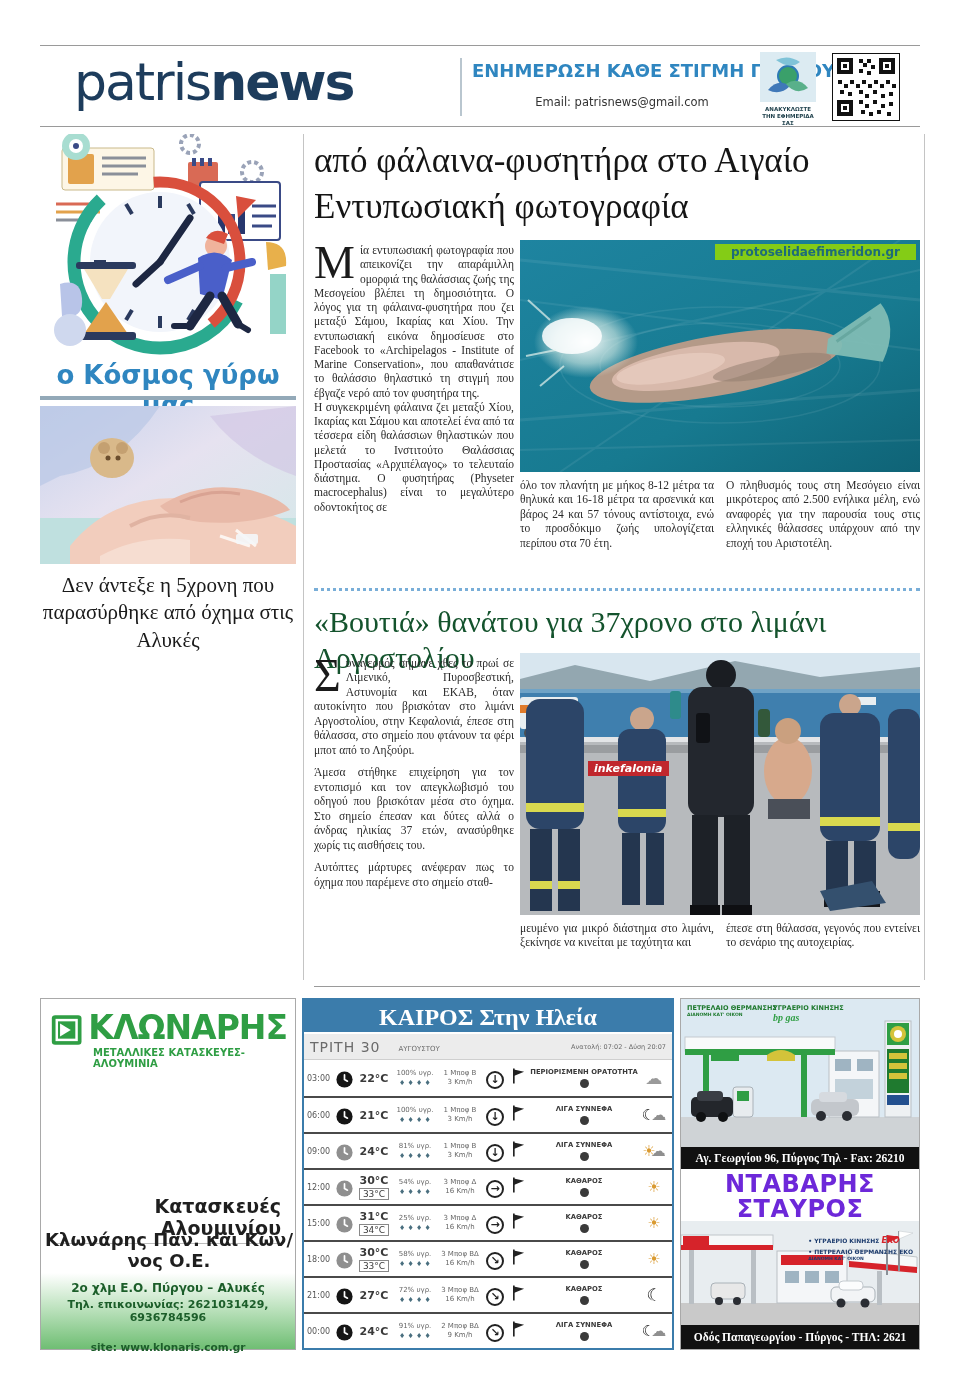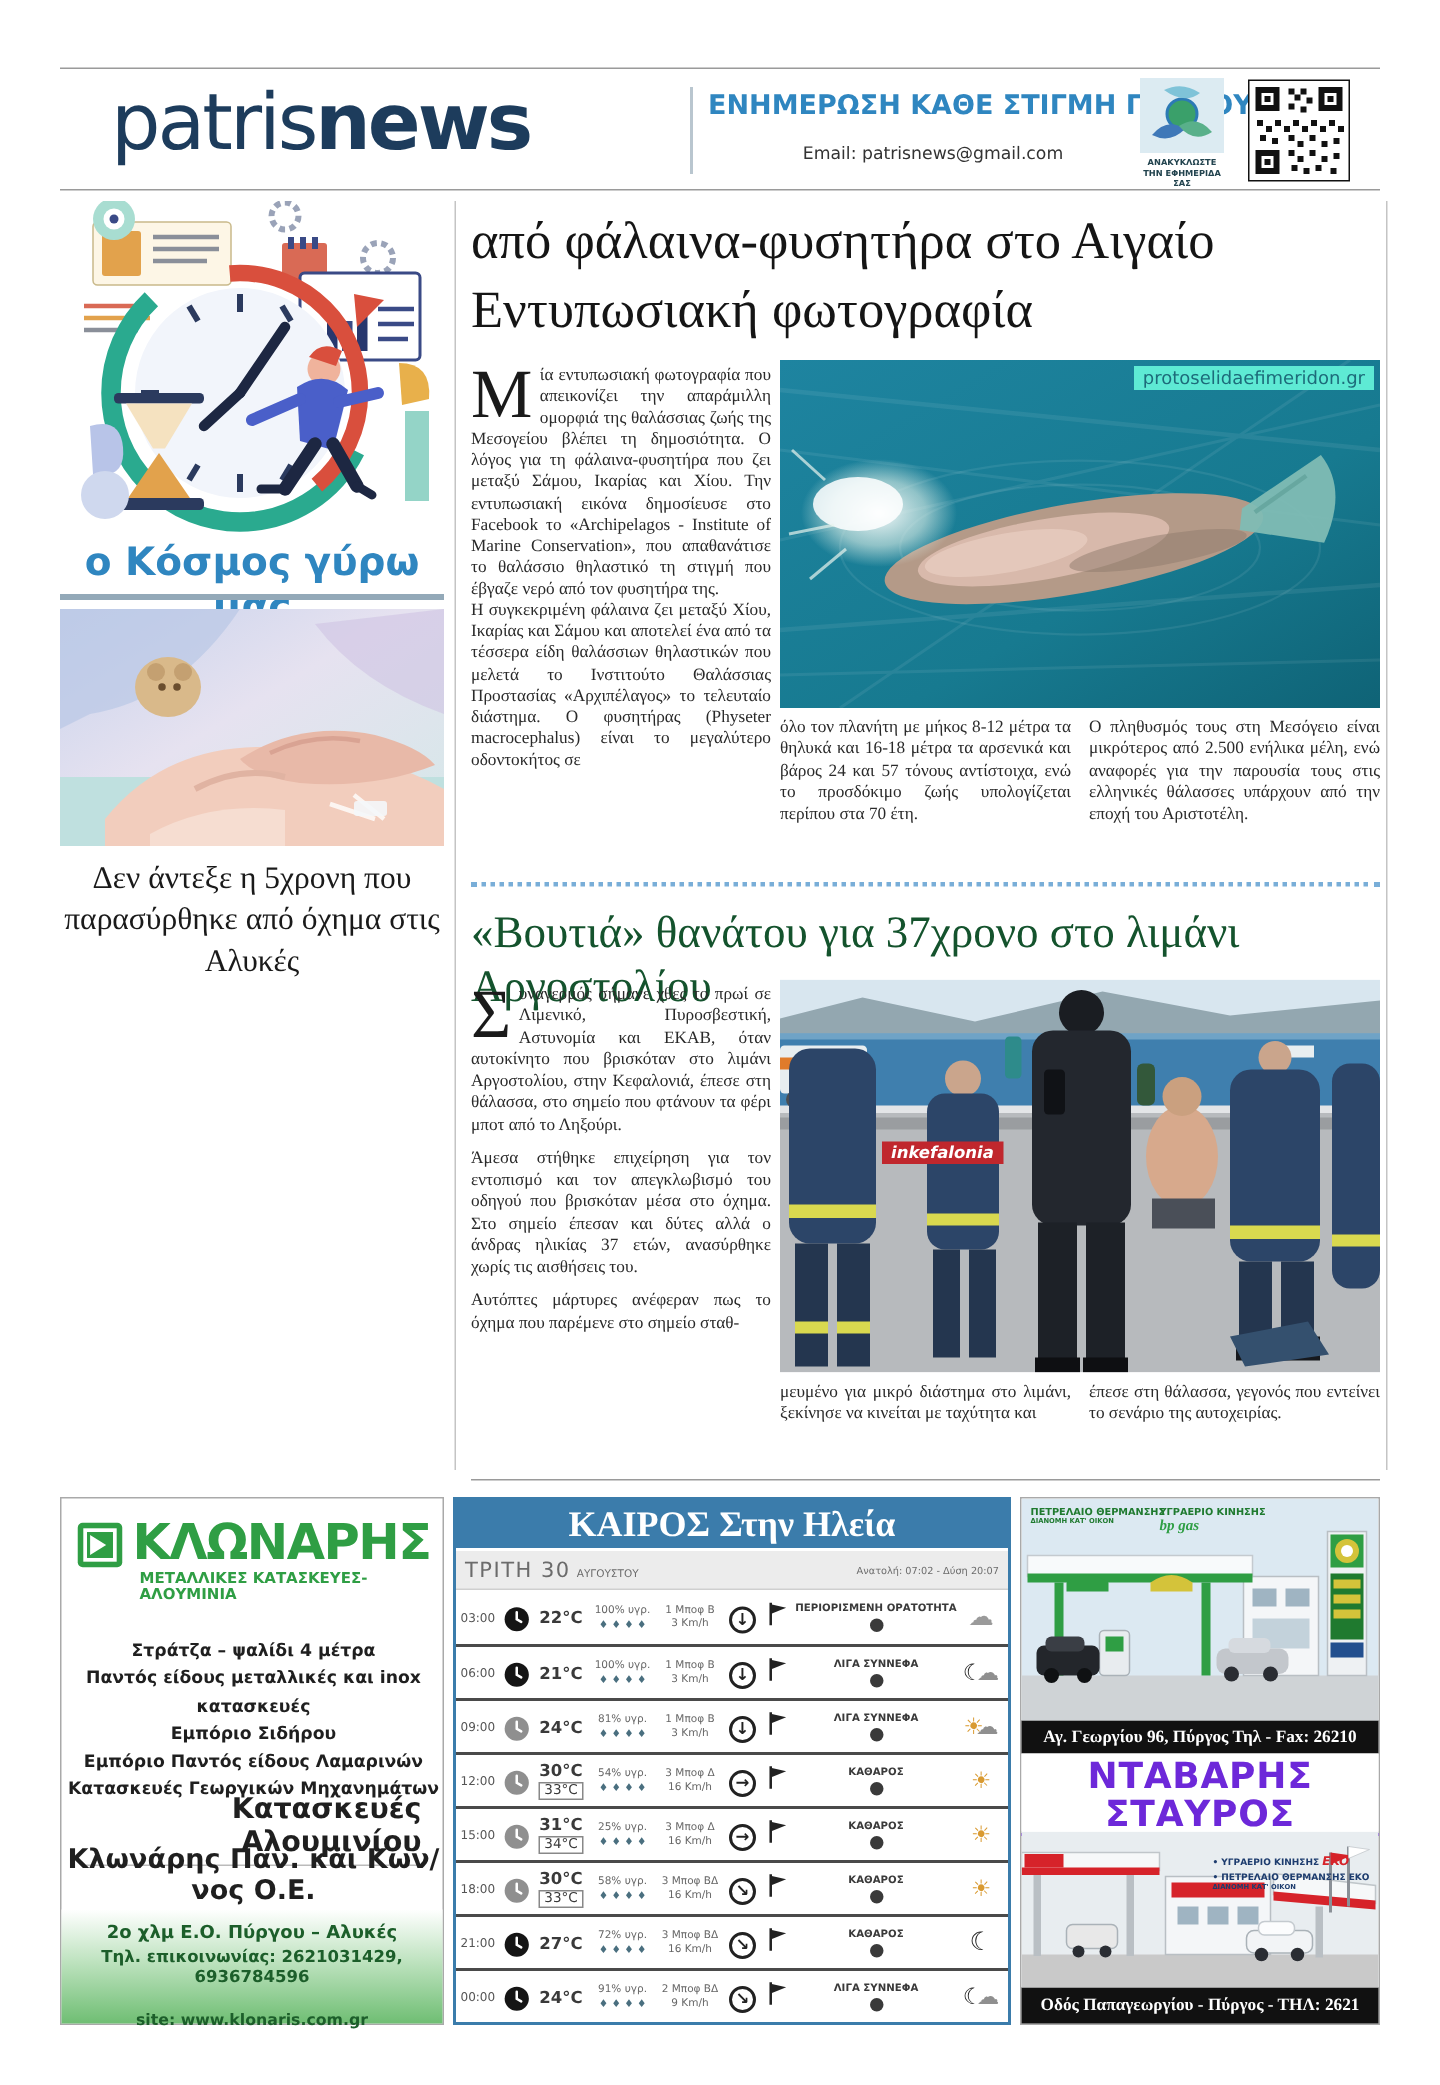--- a/index.html
+++ b/index.html
@@ -31,21 +31,21 @@
   .sb-photo{position:absolute;left:40px;top:406px;width:256px;height:158px;overflow:hidden}
   .sb-headline{position:absolute;left:40px;top:572px;width:256px;text-align:center;font-size:21px;line-height:1.3;color:#1a1a1a}
   .sb-body{position:absolute;left:40px;top:652px;width:256px;height:312px;font-size:12.5px;line-height:1.28;text-align:justify;color:#2a2a2a;overflow:hidden}
   .sb-body p{margin:0}
 
   
   .h1a{position:absolute;left:314px;top:138px;width:606px;font-size:35px;line-height:1.32;color:#151515}
   .a1col{position:absolute;left:314px;top:243px;width:200px;height:326px;font-size:11.5px;line-height:1.24;text-align:justify;color:#2a2a2a;overflow:hidden}
   .dropcap{float:left;font-size:46px;line-height:40px;padding-right:5px;font-family:"Liberation Serif","DejaVu Serif",serif;color:#1a1a1a}
   .photo1{position:absolute;left:520px;top:240px;width:400px;height:232px;overflow:hidden}
-  .wm1{position:absolute;right:4px;top:4px;background:#5eead4;color:#1d6b7a;font-weight:normal;font-size:12px;padding:1px 6px}
+  .wm1{position:absolute;right:4px;top:4px;background:#84cc16;color:#1d6b7a;font-weight:bold;font-size:12px;padding:1px 16px}
   .a1c2{position:absolute;left:520px;top:478px;width:194px;font-size:11.5px;line-height:1.26;text-align:justify;color:#2a2a2a}
   .a1c3{position:absolute;left:726px;top:478px;width:194px;font-size:11.5px;line-height:1.26;text-align:justify;color:#2a2a2a}
   .dotsep{position:absolute;left:314px;top:588px;width:606px;border-top:3px dotted #79aed8}
   .h2a{position:absolute;left:314px;top:604px;width:606px;font-size:30px;line-height:1.2;color:#14532d}
   .a2col{position:absolute;left:314px;top:656px;width:200px;height:322px;font-size:11.5px;line-height:1.26;text-align:justify;color:#2a2a2a;overflow:hidden}
   .a2col p{margin:0 0 8px 0}
   .photo2{position:absolute;left:520px;top:653px;width:400px;height:262px;overflow:hidden}
   .wm2{position:absolute;left:68px;top:108px;background:#c0272d;color:#fff;font-weight:bold;font-size:11px;padding:1px 6px;font-style:italic}
   .a2c2{position:absolute;left:520px;top:921px;width:194px;font-size:11.5px;line-height:1.26;text-align:justify;color:#2a2a2a}
   .a2c3{position:absolute;left:726px;top:921px;width:194px;font-size:11.5px;line-height:1.26;text-align:justify;color:#2a2a2a}
@@ -61,21 +61,21 @@
   .kl-foot{position:absolute;left:0;bottom:0;width:100%;height:76px;background:linear-gradient(#ffffff 0%,#bfe3c0 45%,#6fbe73 100%);text-align:center;padding-top:8px}
   .kl-foot .f1{font-size:12px;font-weight:bold;color:#1c5e2a}
   .kl-foot .f2{font-size:11px;font-weight:bold;color:#1c5e2a;margin-top:3px}
   .kl-foot .f3{font-size:10.5px;font-weight:bold;color:#1c5e2a;margin-top:17px}
 
   
   .weather{position:absolute;left:302px;top:998px;width:372px;height:352px;border:2px solid #3b7cab;background:#fff}
   .w-title{height:34px;background:#3b7cab;color:#fff;text-align:center;font-size:24px;font-weight:bold;line-height:34px;border-bottom:2px solid #fff}
   .w-sub{height:26px;background:#ececec;display:flex;align-items:center;padding:0 6px;border-bottom:1px solid #cfcfcf}
   .w-day{font-size:14px;color:#6b6b6b;letter-spacing:1px}
-  .w-month{font-size:7px;color:#6b6b6b;margin-left:4px;margin-top:4px}
+  .w-month{font-size:7px;color:#6b6b6b;margin-left:18px;margin-top:4px}
   .w-sun{margin-left:auto;font-size:6.5px;color:#6b6b6b}
   .wrow{display:flex;align-items:center;height:36px;border-top:2px solid #4a4a4a;padding:0 3px;background:#fff}
   .wrows .wrow:first-child{border-top:0}
   .wtime{width:26px;font-size:8px;color:#555}
   .wclock{width:22px;text-align:center}
   .wclock svg{vertical-align:middle}
   .wclock.night .cface{fill:#151515}
   .wclock.day .cface{fill:#8f8f8f}
   .chands{stroke:#fff;stroke-width:2;fill:none;stroke-linecap:round}
   .wtempwrap{width:38px;display:flex;flex-direction:column;align-items:center}
@@ -430,27 +430,20 @@
 <div class="klonaris">
   <div class="kl-logo-row">
     <svg width="38" height="38" viewBox="0 0 38 38" style="margin-right:6px">
       <rect x="1" y="1" width="36" height="36" rx="4" fill="#2f9e44"></rect>
       <rect x="7" y="7" width="24" height="24" fill="none" stroke="#fff" stroke-width="3"></rect>
       <polygon points="11,11 24,19 11,27" fill="#fff"></polygon>
     </svg>
     <div class="kl-name">ΚΛΩΝΑΡΗΣ</div>
   </div>
   <div class="kl-sub">ΜΕΤΑΛΛΙΚΕΣ ΚΑΤΑΣΚΕΥΕΣ-ΑΛΟΥΜΙΝΙΑ</div>
-  <div class="kl-lines">
-    <div>Στράτζα – ψαλίδι 4 μέτρα</div>
-    <div>Παντός είδους μεταλλικές και inox κατασκευές</div>
-    <div>Εμπόριο Σιδήρου</div>
-    <div>Εμπόριο Παντός είδους Λαμαρινών</div>
-    <div>Κατασκευές Γεωργικών Μηχανημάτων</div>
-  </div>
   <div class="kl-t2">Κατασκευές Αλουμινίου</div>
   <div class="kl-t3">Κλωνάρης Παν. και Κων/νος Ο.Ε.</div>
   <div class="kl-foot">
     <div class="f1">2ο χλμ Ε.Ο. Πύργου – Αλυκές</div>
     <div class="f2">Τηλ. επικοινωνίας: 2621031429, 6936784596</div>
     <div class="f3">site: www.klonaris.com.gr</div>
   </div>
 </div>
 
 <div class="weather">

